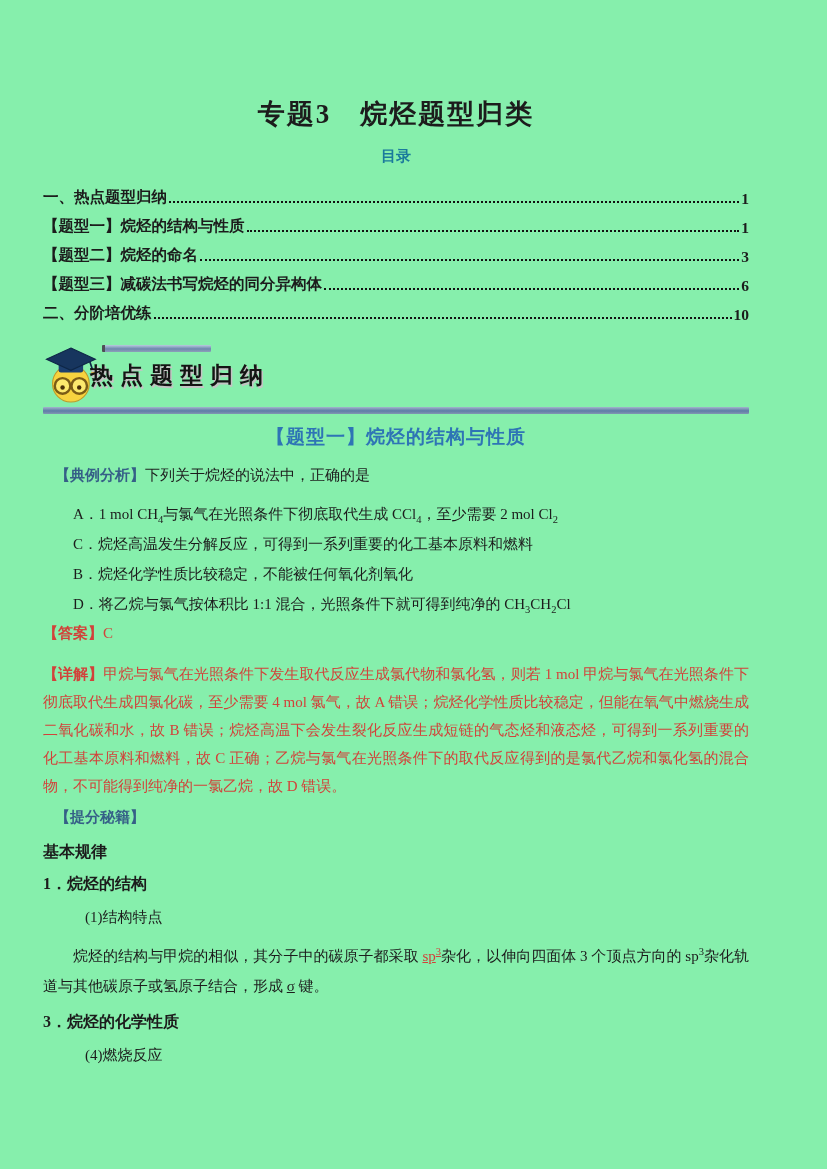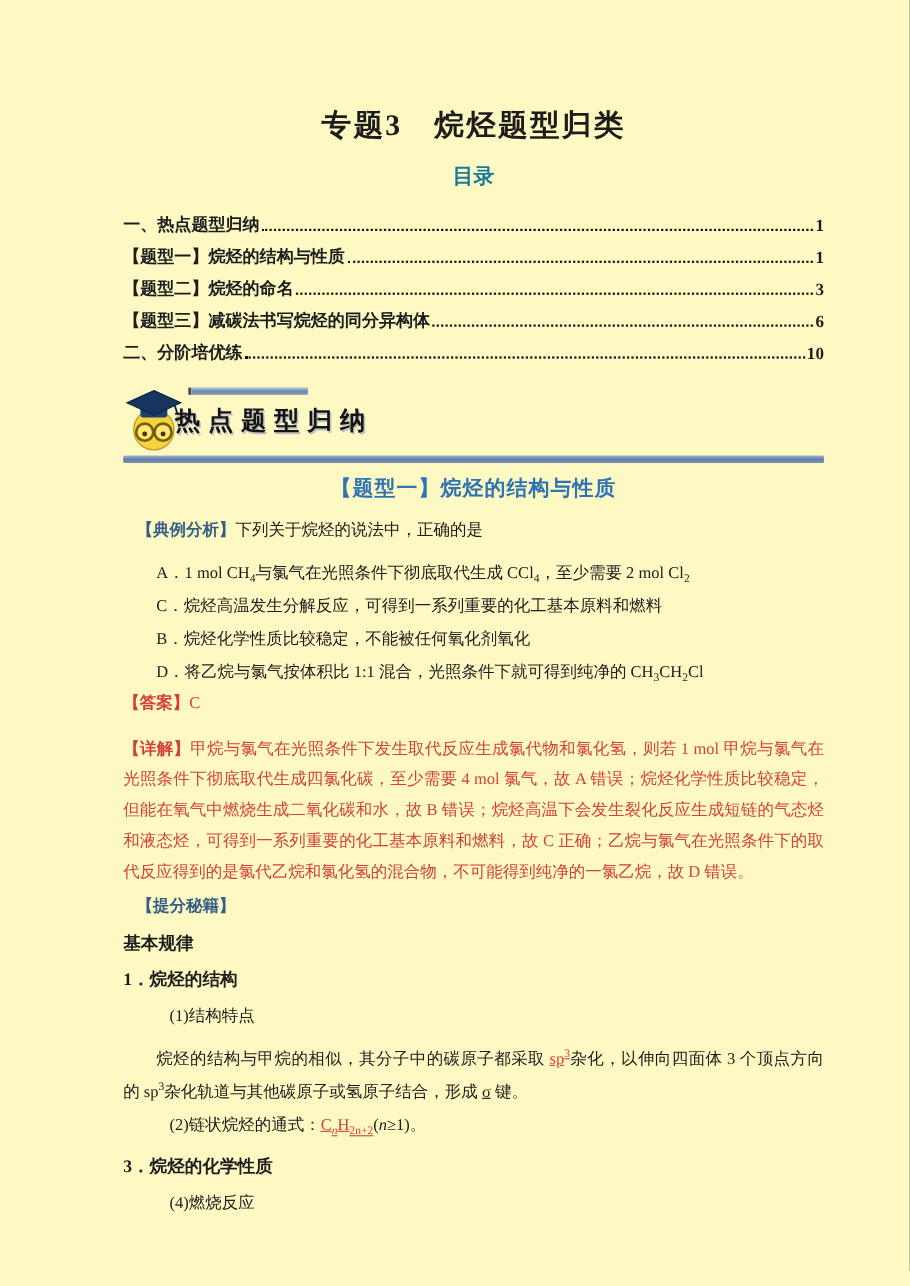--- a/index.html
+++ b/index.html
@@ -1,37 +1,37 @@
 <!DOCTYPE html>
 <html lang="zh"><head>
 <meta charset="utf-8">
 <style>
   html,body{margin:0;padding:0;background:#888;}
   .page{
     position:relative;
     width:827px;height:1169px;
     margin:0 auto;
-    background:#fef9c3;
+    background:#86efac;
     box-sizing:border-box;
-    padding:0 78px 0 112px;
+    padding:0 78px 0 43px;
     font-family:"Liberation Serif","DejaVu Serif",serif;
     color:#1c1c1c;
     overflow:hidden;
   }
   
   .doc-title{
     margin:96px 0 0;
     text-align:center;
     font-size:27px;font-weight:bold;
     letter-spacing:2px;
   }
   .toc-title{
     margin-top:15px;
     text-align:center;
-    font-size:19px;font-weight:bold;
+    font-size:15px;font-weight:bold;
     color:#1a7a9c;
     font-family:"Liberation Sans","DejaVu Sans",sans-serif;
   }
   .toc{margin-top:13px;}
   .toc-item{
     display:flex;align-items:flex-end;
     height:29px;
     font-size:15.5px;font-weight:bold;
     cursor:pointer;
   }
@@ -188,19 +188,18 @@
   <p class="line tips tag-blue">【提分秘籍】</p>
 
   <h3 class="rules-title">基本规律</h3>
 
   <h4 class="rules-sub">1．烷烃的结构</h4>
 
   <p class="line ind point-label">(1)结构特点</p>
 
   <p class="body-para"><span>烷烃的结构与甲烷的相似，其分子中的碳原子都采取 </span><span class="red u">sp</span><sup class="red u">3</sup><span>杂化，以伸向四面体 3 个顶点方向的 sp</span><sup>3</sup><span>杂化轨道与其他碳原子或氢原子结合，形成 </span><span class="u">σ</span><span> 键。</span></p>
 
-  <p class="line ind formula-line"><span>(2)链状烷烃的通式：</span><span class="red u">C</span><sub class="red u i">n</sub><span class="red u">H</span><sub class="red u">2n+2</sub><span>(</span><span class="i">n</span><span>≥1)。</span></p>
 
   <h4 class="rules-sub">3．烷烃的化学性质</h4>
 
   <p class="line ind point-label">(4)燃烧反应</p>
 
 </div>
 
 </body></html>

